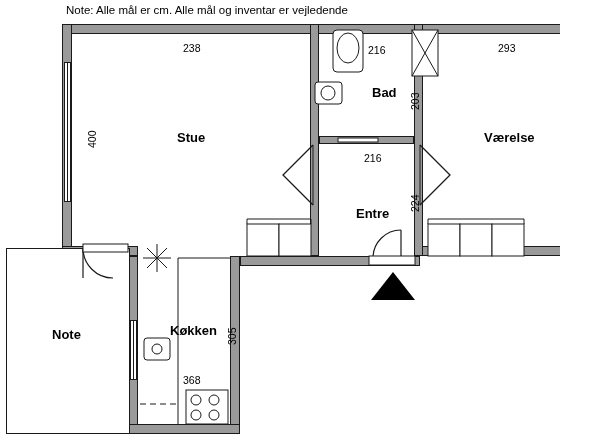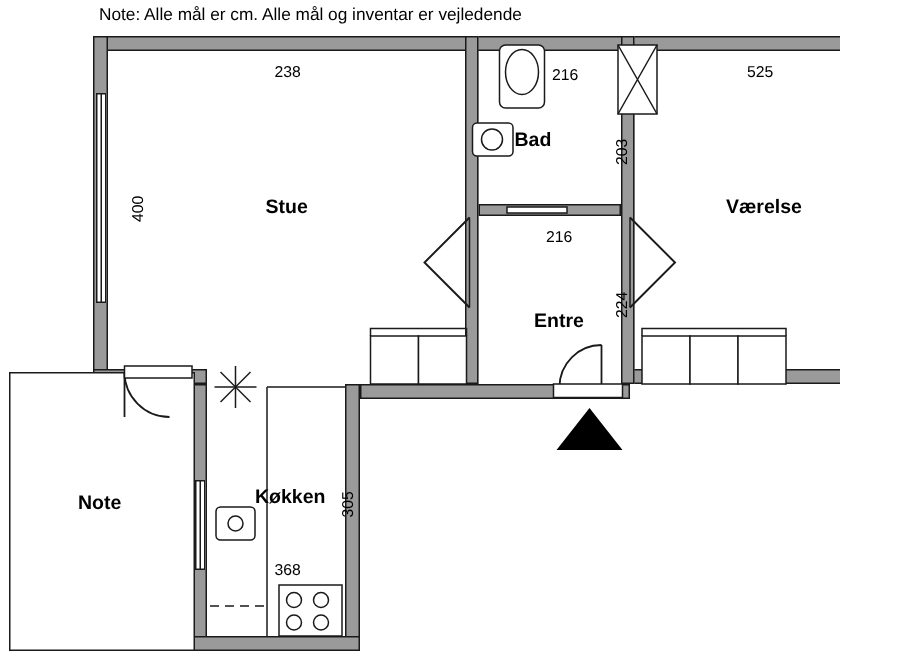--- a/index.html
+++ b/index.html
@@ -196,30 +196,30 @@
     <g>
       <rect x="186" y="390" width="42" height="34" fill="#ffffff" stroke="#1a1a1a" stroke-width="1"></rect>
       <circle cx="196" cy="400" r="5" fill="#ffffff" stroke="#1a1a1a" stroke-width="1"></circle>
       <circle cx="214" cy="400" r="5" fill="#ffffff" stroke="#1a1a1a" stroke-width="1"></circle>
       <circle cx="196" cy="415" r="5" fill="#ffffff" stroke="#1a1a1a" stroke-width="1"></circle>
       <circle cx="214" cy="415" r="5" fill="#ffffff" stroke="#1a1a1a" stroke-width="1"></circle>
     </g>
   </svg>
 
   <div class="room-label" style="left:177px; top:130px;">Stue</div>
-  <div class="room-label" style="left:343px; top:85px;">Bad</div>
+  <div class="room-label" style="left:372px; top:85px;">Bad</div>
   <div class="room-label" style="left:484px; top:130px;">Værelse</div>
   <div class="room-label" style="left:356px; top:194px;margin-top:12px;">Entre</div>
   <div class="room-label" style="left:52px; top:327px;">Note</div>
   <div class="room-label" style="left:170px; top:323px;">Køkken</div>
 
   <div class="dim" style="left:183px; top:42px;">238</div>
   <div class="dim vert" style="left:86px; top:148px;">400</div>
   <div class="dim" style="left:368px; top:44px;">216</div>
   <div class="dim vert" style="left:409px; top:110px;">203</div>
-  <div class="dim" style="left:498px; top:42px;">525</div>
+  <div class="dim" style="left:498px; top:42px;">293</div>
   <div class="dim vert" style="left:568px; top:158px;">448</div>
   <div class="dim" style="left:364px; top:152px;">216</div>
   <div class="dim vert" style="left:409px; top:212px;">224</div>
   <div class="dim vert" style="left:226px; top:345px;">305</div>
   <div class="dim" style="left:183px; top:374px;">368</div>
 
 </div>
 
 </body></html>

